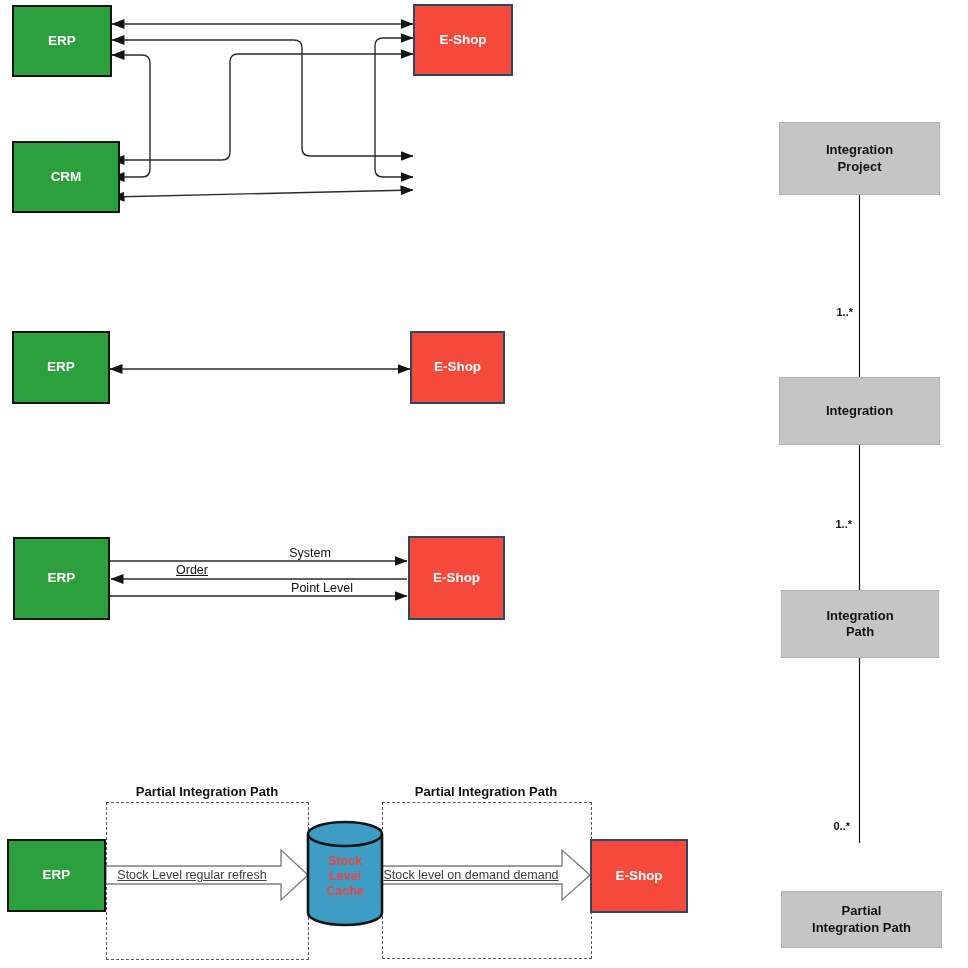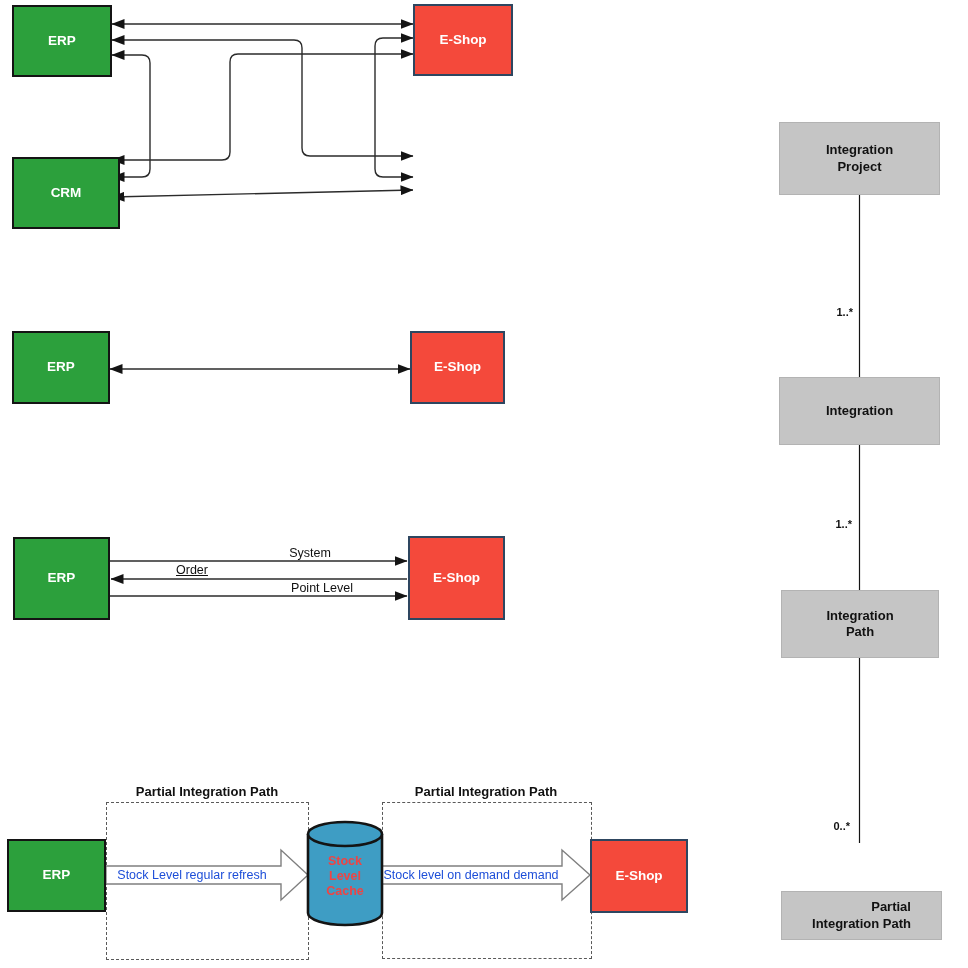--- a/index.html
+++ b/index.html
@@ -34,22 +34,23 @@
   }
   .mult-label{
     position:absolute;font-size:11px;font-weight:bold;color:#111;
     text-align:right;width:40px;white-space:nowrap;
   }
   .cyl-label{
     position:absolute;display:flex;align-items:center;justify-content:center;
     text-align:center;font-weight:bold;color:#ef4444;font-size:12.5px;line-height:1.2;
   }
   .blockarrow-label{
-    position:absolute;transform:translateX(-50%);font-size:12.5px;color:#1d4ed8;
+    position:absolute;transform:translateX(-50%);font-size:12.5px;color:#404040;
     white-space:nowrap;
+    text-decoration:underline;
   }
   
   .conn{fill:none;stroke:#2b2b2b;stroke-width:1.4px;}
   .blockarrow{fill:#ffffff;stroke:var(--block-arrow-border);stroke-width:1.4px;}
   .cyl{fill:var(--cylinder-blue);stroke:#141414;stroke-width:2.6px;}
   .hier-line{stroke:#141414;stroke-width:1.2px;}
 </style>
 </head>
 <body>
 
@@ -87,21 +88,21 @@
 
     <line class="hier-line" x1="859.5" y1="147" x2="859.5" y2="843"></line>
   </svg>
 
   <div class="box green" style="left:12px;top:5px;width:100px;height:72px;">
       <span>ERP</span>
     </div>
   <div class="box red" style="left:413px;top:4px;width:100px;height:72px;">
       <span>E-Shop</span>
     </div>
-  <div class="box green" style="left:12px;top:141px;width:108px;height:72px;margin-top:16px;">
+  <div class="box green" style="left:12px;top:141px;width:108px;height:72px;">
       <span>CRM</span>
     </div>
 
   <div class="box green" style="left:12px;top:331px;width:98px;height:73px;">
       <span>ERP</span>
     </div>
   <div class="box red" style="left:410px;top:331px;width:95px;height:73px;">
       <span>E-Shop</span>
     </div>
 
@@ -131,21 +132,21 @@
   <div class="cyl-label" style="left:319px;top:850px;width:52px;height:52px;">Stock Level Cache</div>
 
   <div class="box gray" style="left:779px;top:74px;width:161px;height:73px;">
     <span>Integration
 Project</span></div>
   <div class="box gray" style="left:779px;top:329px;width:161px;height:68px;">
     <span>Integration</span></div>
   <div class="box gray" style="left:781px;top:542px;width:158px;height:68px;">
     <span>Integration
 Path</span></div>
-  <div class="box gray" style="left:781px;top:843px;width:161px;height:49px;text-align:right;">
+  <div class="box gray" style="left:781px;top:843px;width:161px;height:57px;">
     <span>Partial
 Integration Path</span></div>
 
   <div class="mult-label" style="left:813px;top:306px;">1..*</div>
   <div class="mult-label" style="left:812px;top:518px;">1..*</div>
   <div class="mult-label" style="left:810px;top:820px;">0..*</div>
 
 </div>
 
 </body></html>

